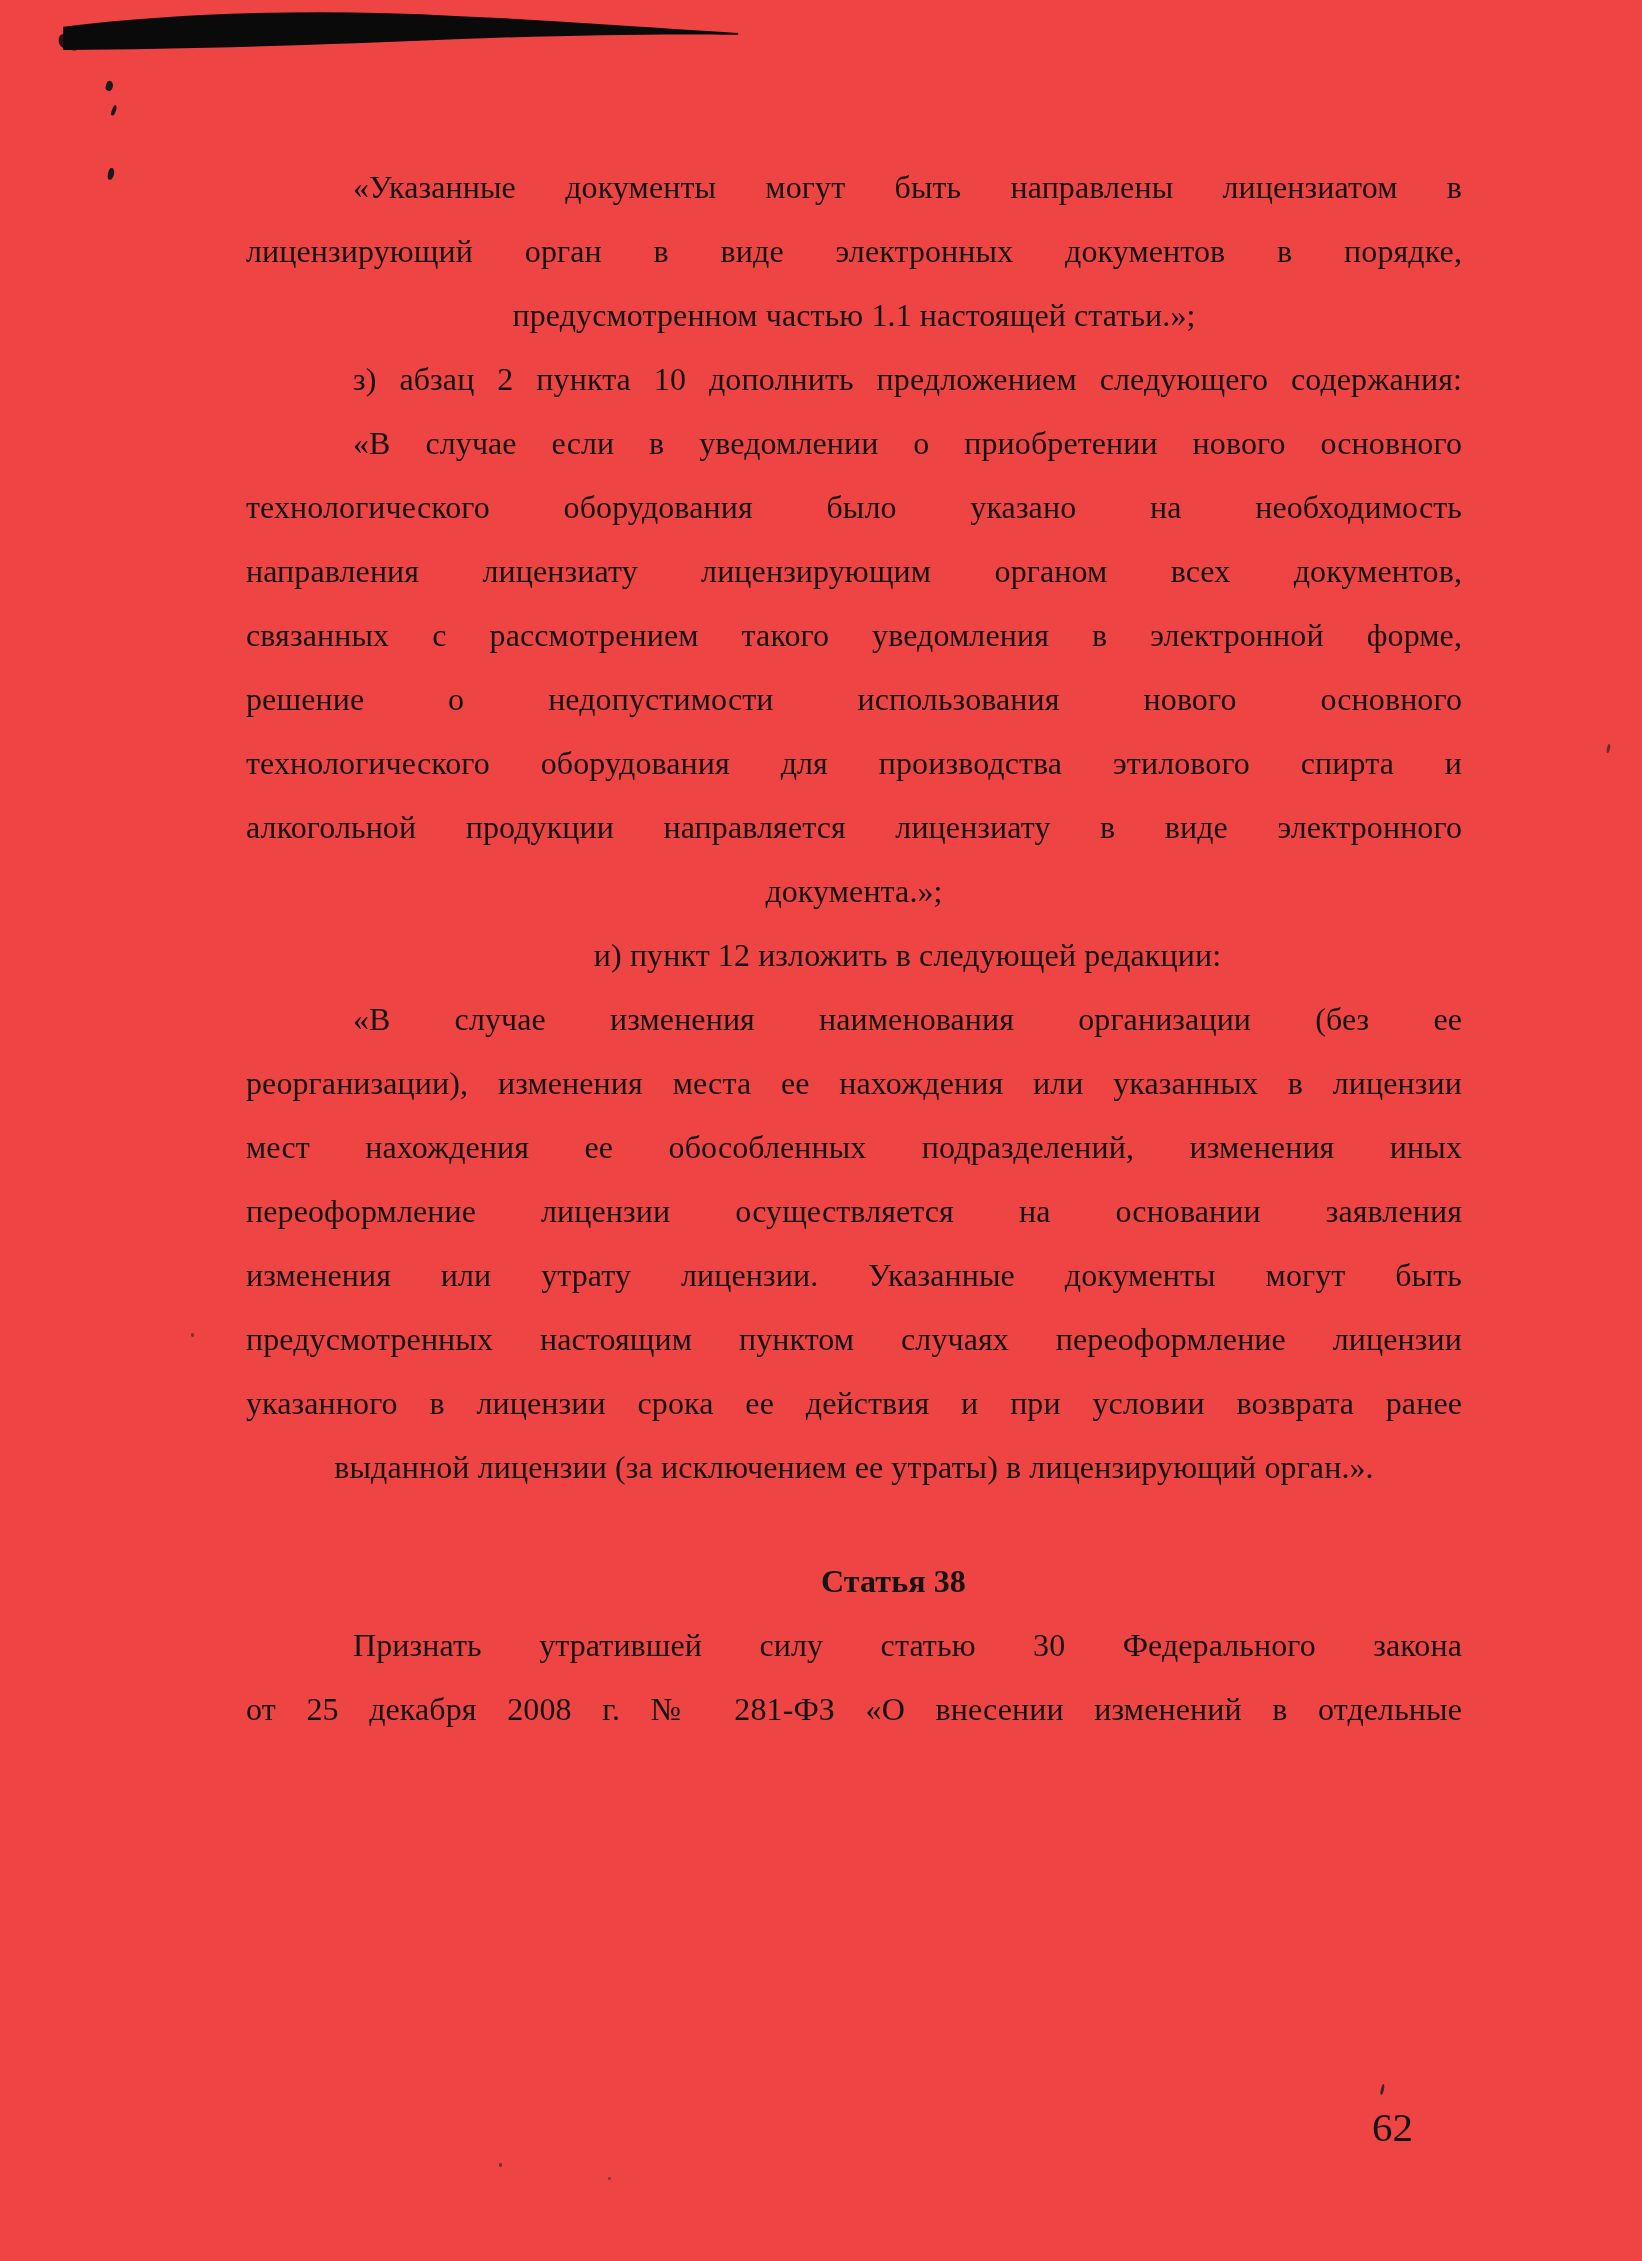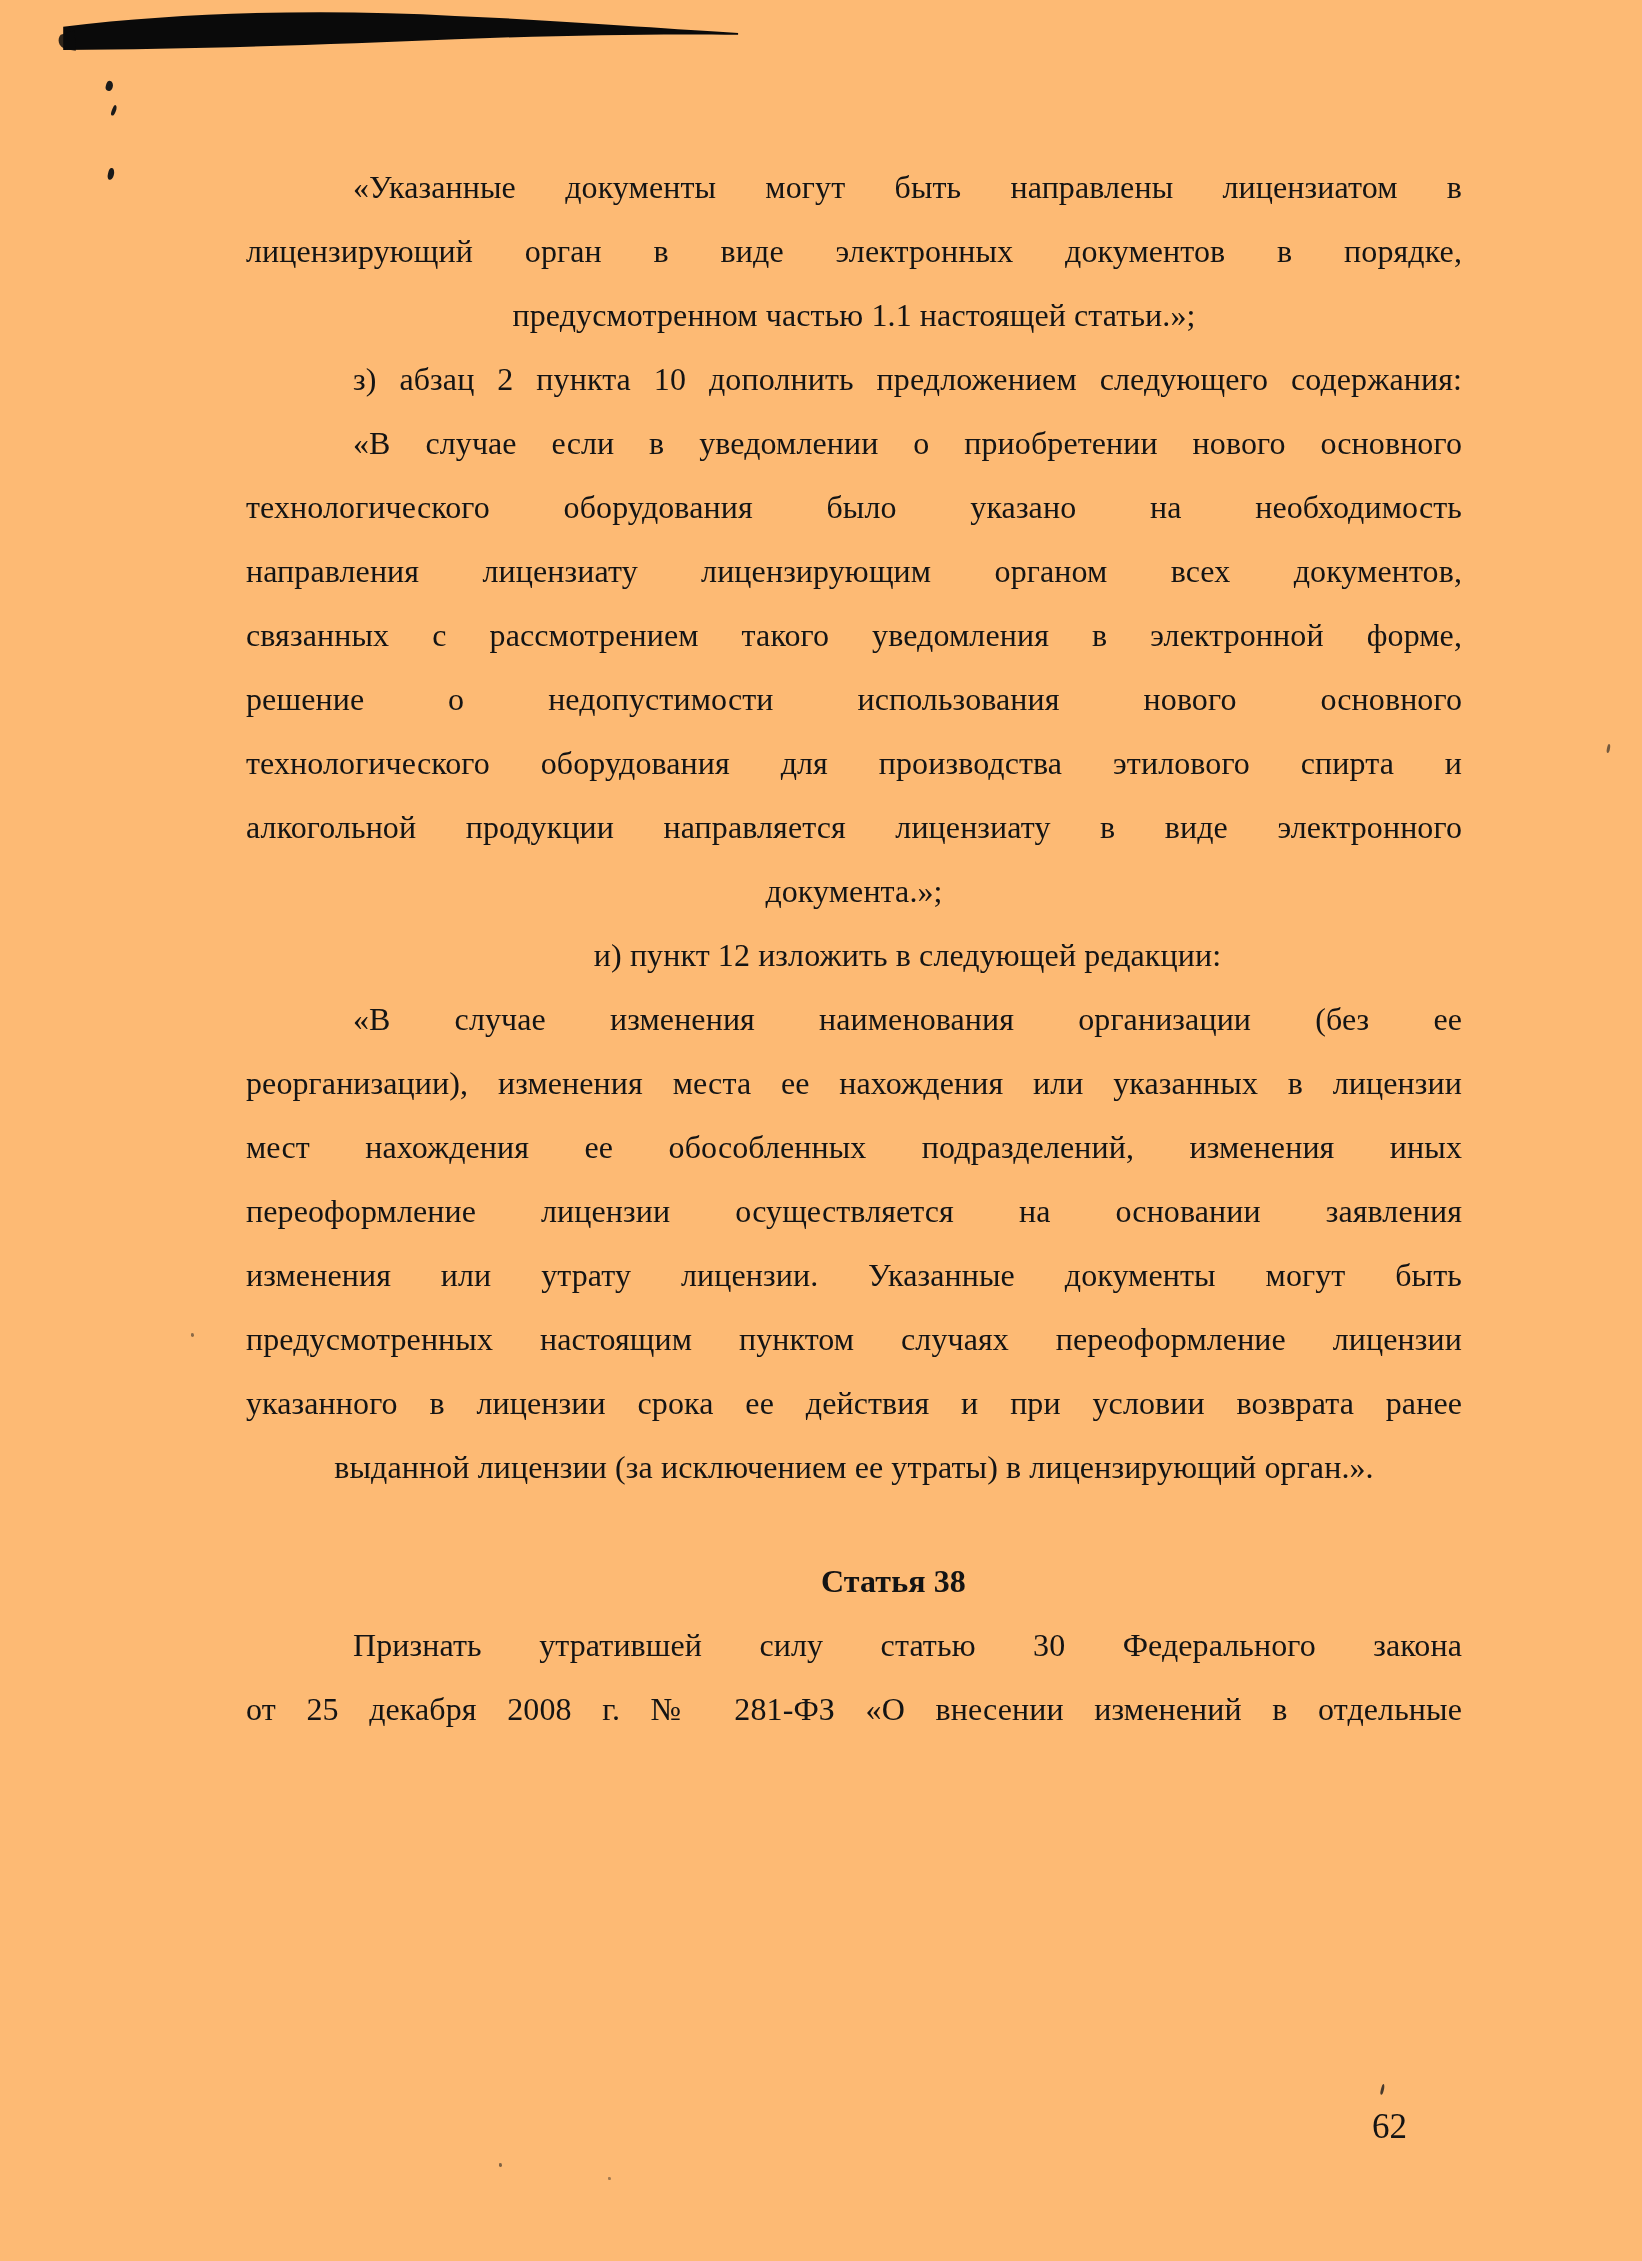--- a/index.html
+++ b/index.html
@@ -1,19 +1,19 @@
 <!DOCTYPE html>
 <html style="font-size:10px"><head>
 <meta charset="utf-8">
 <style>
   html,body{margin:0;padding:0;background:#9a9a9a;}
   .page{
     position:relative;
     width:1643px;height:2261px;
-    background:#fdba74;
+    background:#ef4444;
     overflow:hidden;
     font-family:"Liberation Serif", serif;
     color:#141414;
   }
   .scan-streak{position:absolute;left:0;top:0;}
   .speck{position:absolute;background:#1a1a1a;border-radius:40% 60% 50% 50%;}
   .speck.s1{left:106px;top:81px;width:7px;height:9.5px;transform:rotate(18deg);}
   .speck.s2{left:112px;top:105px;width:4.4px;height:10.7px;transform:rotate(22deg);}
   .speck.s3{left:108px;top:168px;width:6.3px;height:12px;transform:rotate(15deg);}
   .speck.s4{left:1381px;top:2084px;width:3.2px;height:10.7px;transform:rotate(14deg);opacity:.8;}
@@ -41,21 +41,21 @@
     white-space:normal;
     text-align:justify;
     text-align-last:justify;
   }
   .line.indent{padding-left:107px;}
   .para.bold .line.indent{padding-left:79px;}
 
   .page-number{
     position:absolute;
     left:1372px;top:2108px;
-    font-size:35px;
+    font-size:41px;
     line-height:38px;
   }
 </style>
 </head>
 <body>
 
 <div class="page">
 
   <svg class="scan-streak" width="1643" height="76" viewBox="0 0 2600 120" aria-hidden="true">
     <path fill="#0a0a0a" d="M100,42

